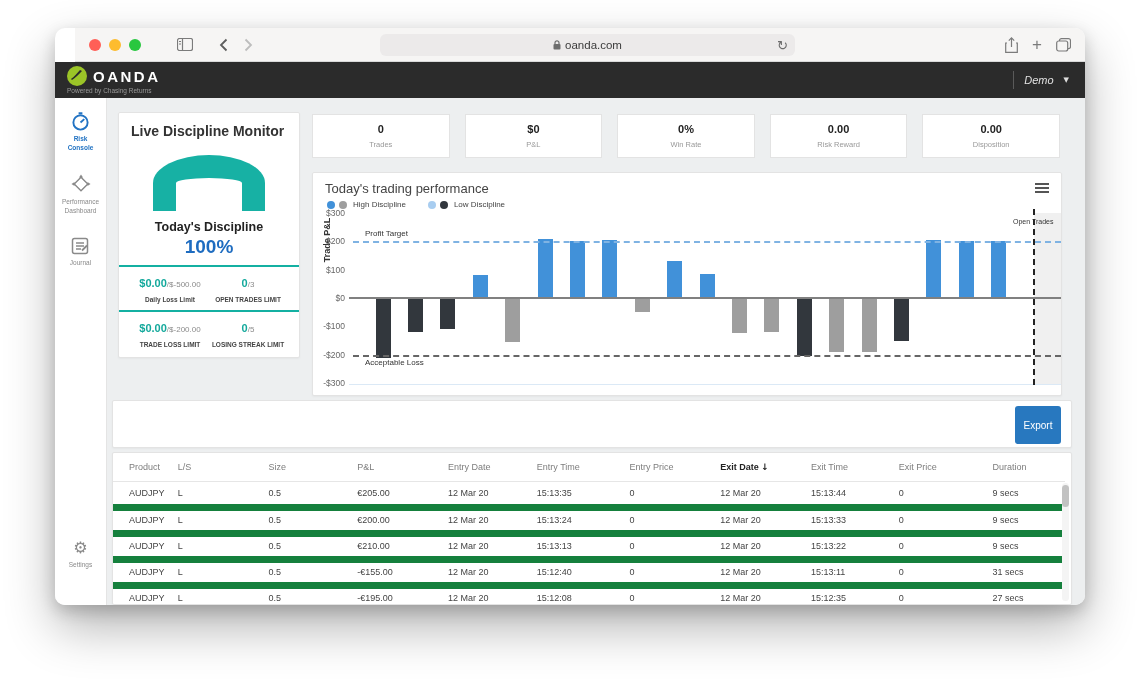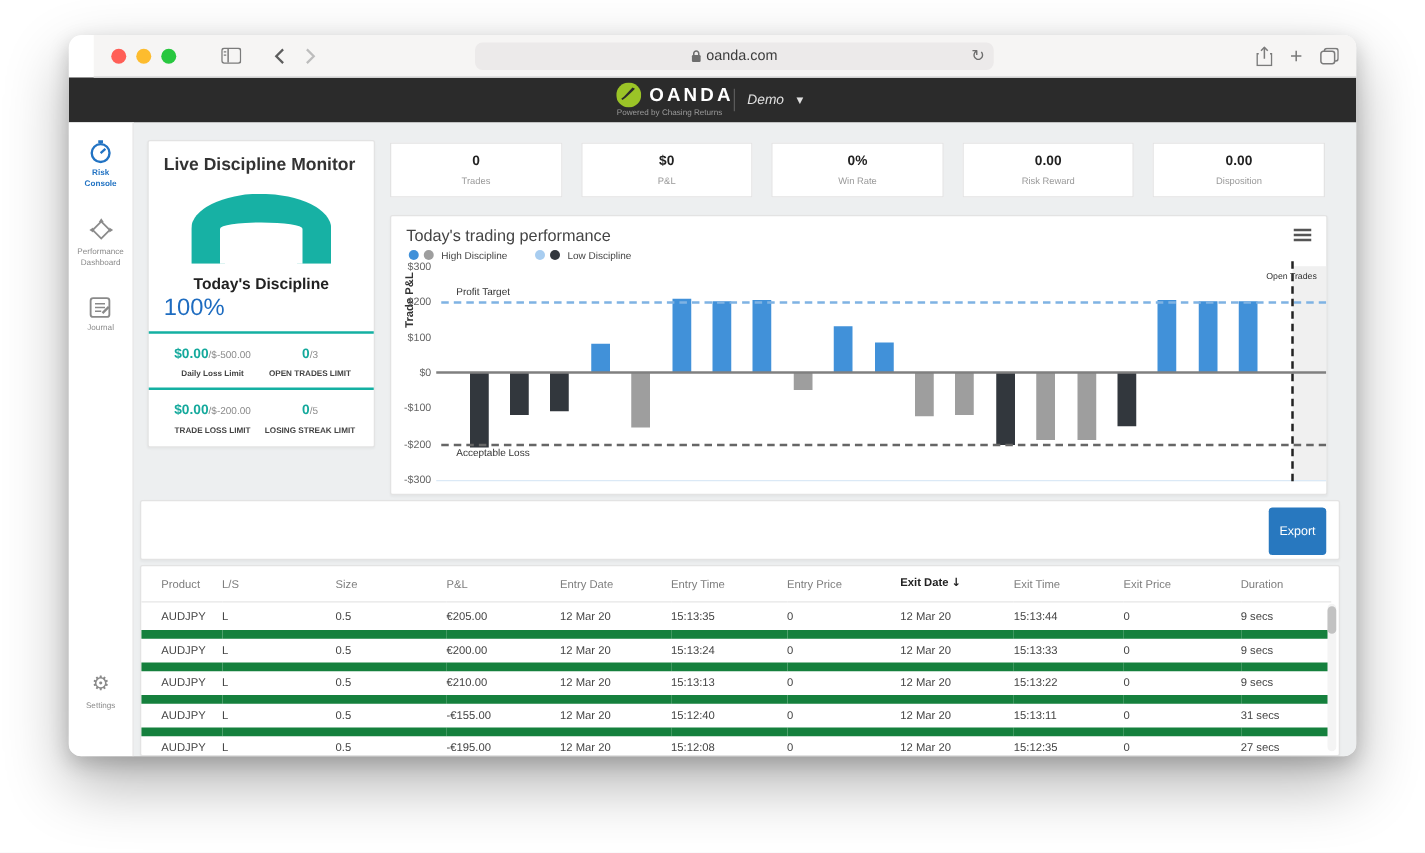--- a/index.html
+++ b/index.html
@@ -17,21 +17,21 @@
   .dot { width:12px; height:12px; border-radius:50%; margin-right:8px; }
   .tb-icon { color:#7b7b7b; margin-left:18px; display:flex; align-items:center; }
   .urlbar { position:absolute; left:305px; width:415px; height:22px; top:6px;
     background:#eceaea; border-radius:6px; display:flex; align-items:center;
     justify-content:center; font-size:11.5px; color:#3c3c3c; gap:4px; }
   .urlbar .reload { position:absolute; right:7px; color:#6d6d6d; font-size:13px; }
   .tb-right { position:absolute; right:14px; display:flex; align-items:center; gap:14px; color:#7b7b7b; }
 
   
   .navbar { height:36px; background:#2b2b2b; display:flex; align-items:center;
-    justify-content:center; padding:0 16px 0 12px; }
+    justify-content:space-between; padding:0 16px 0 12px; }
   .logo-wrap { display:flex; flex-direction:column; justify-content:center; }
   .logo-row { display:flex; align-items:center; gap:6px; }
   .logo-text { color:#fff; font-size:15px; font-weight:bold; letter-spacing:2.5px; }
   .logo-sub { color:#9a9a9a; font-size:6.5px; margin-top:1px; }
   .account { display:flex; align-items:center; gap:10px; color:#e0e0e0; font-size:11px;font-style:italic; }
   .account .divider { width:1px; height:18px; background:#5a5a5a; }
   .caret { font-size:7px; color:#e0e0e0; }
 
   
   .main { position:relative; height:507px; background:#edeff0; }
@@ -47,21 +47,21 @@
   .card { position:absolute; background:#fff; border:1px solid #e3e3e3; border-radius:2px;
     box-shadow:0 1px 2px rgba(0,0,0,.04); }
 
   
   .monitor { left:63px; top:14px; width:182px; height:246px; padding:10px 12px; }
   .monitor h2 { font-size:14px; color:#333; }
   .gauge { width:112px; height:56px; margin:16px auto 0;
     border:23px solid #17b1a4; border-bottom:none;
     border-radius:112px 112px 0 0 / 56px 56px 0 0; }
   .g-caption { text-align:center; font-size:12.5px; font-weight:bold; color:#222; margin-top:9px; }
-  .g-pct { text-align:left; font-size:19px; font-weight:normal; color:#1e6cc0; margin-top:2px; }
+  .g-pct { text-align:center; font-size:19px; font-weight:bold; color:#1e6cc0; margin-top:2px; }
   .t-rule { height:0; border-top:2px solid #14b0a2; margin:7px -12px 0; }
   .m-grid { display:flex; margin-top:6px; }
   .m-cell { flex:1; text-align:center; }
   .m-val { font-size:11px; font-weight:bold; color:#14a99c; }
   .m-lim { font-size:8px; font-weight:normal; color:#8b8b8b; }
   .m-lbl { font-size:6.5px; color:#444; margin-top:5px; font-weight:bold; }
 
   
   .review { left:63px; top:264px; width:182px; height:30px; display:flex; align-items:center;
     justify-content:center; gap:14px; }
@@ -74,21 +74,21 @@
     padding-top:8px; }
   .stat .v { font-size:11px; font-weight:bold; color:#222; }
   .stat .l { font-size:7.5px; color:#999; margin-top:5px; }
 
   
   .chartpanel { left:257px; top:74px; width:750px; height:224px; overflow:hidden; }
   .c-title { position:absolute; left:12px; top:8px; font-size:13px; color:#444; }
   .c-menu { position:absolute; right:12px; top:10px; cursor:pointer; }
   .c-menu div { width:14px; height:2px; background:#555; margin-bottom:2px; }
   .legend { position:absolute; left:14px; top:27px; display:flex; gap:22px; }
-  .leg-item { display:flex; gap:4px; font-size:8px; color:#444; cursor:pointer; }
+  .leg-item { display:flex; align-items:center; gap:4px; font-size:8px; color:#444; cursor:pointer; }
   .leg-dot { width:8px; height:8px; border-radius:50%; }
   .ylab { position:absolute; font-size:8.5px; color:#666; width:30px; text-align:right; }
   .ytitle { position:absolute; left:-16px; top:62px; width:60px; text-align:center;
     transform:rotate(-90deg); font-size:9px; font-weight:bold; color:#333; }
   .zone { position:absolute; background:#f0f0f0; z-index:0; }
   .bar { position:absolute; width:15px; z-index:1; }
   .zline { position:absolute; height:2px; background:#808080; z-index:2; }
   .dline { position:absolute; height:0; z-index:2; }
   .axline { position:absolute; height:1px; background:#dbe9f6; z-index:0; }
   .vline { position:absolute; width:0; border-left:2px dashed #222; z-index:2; }

